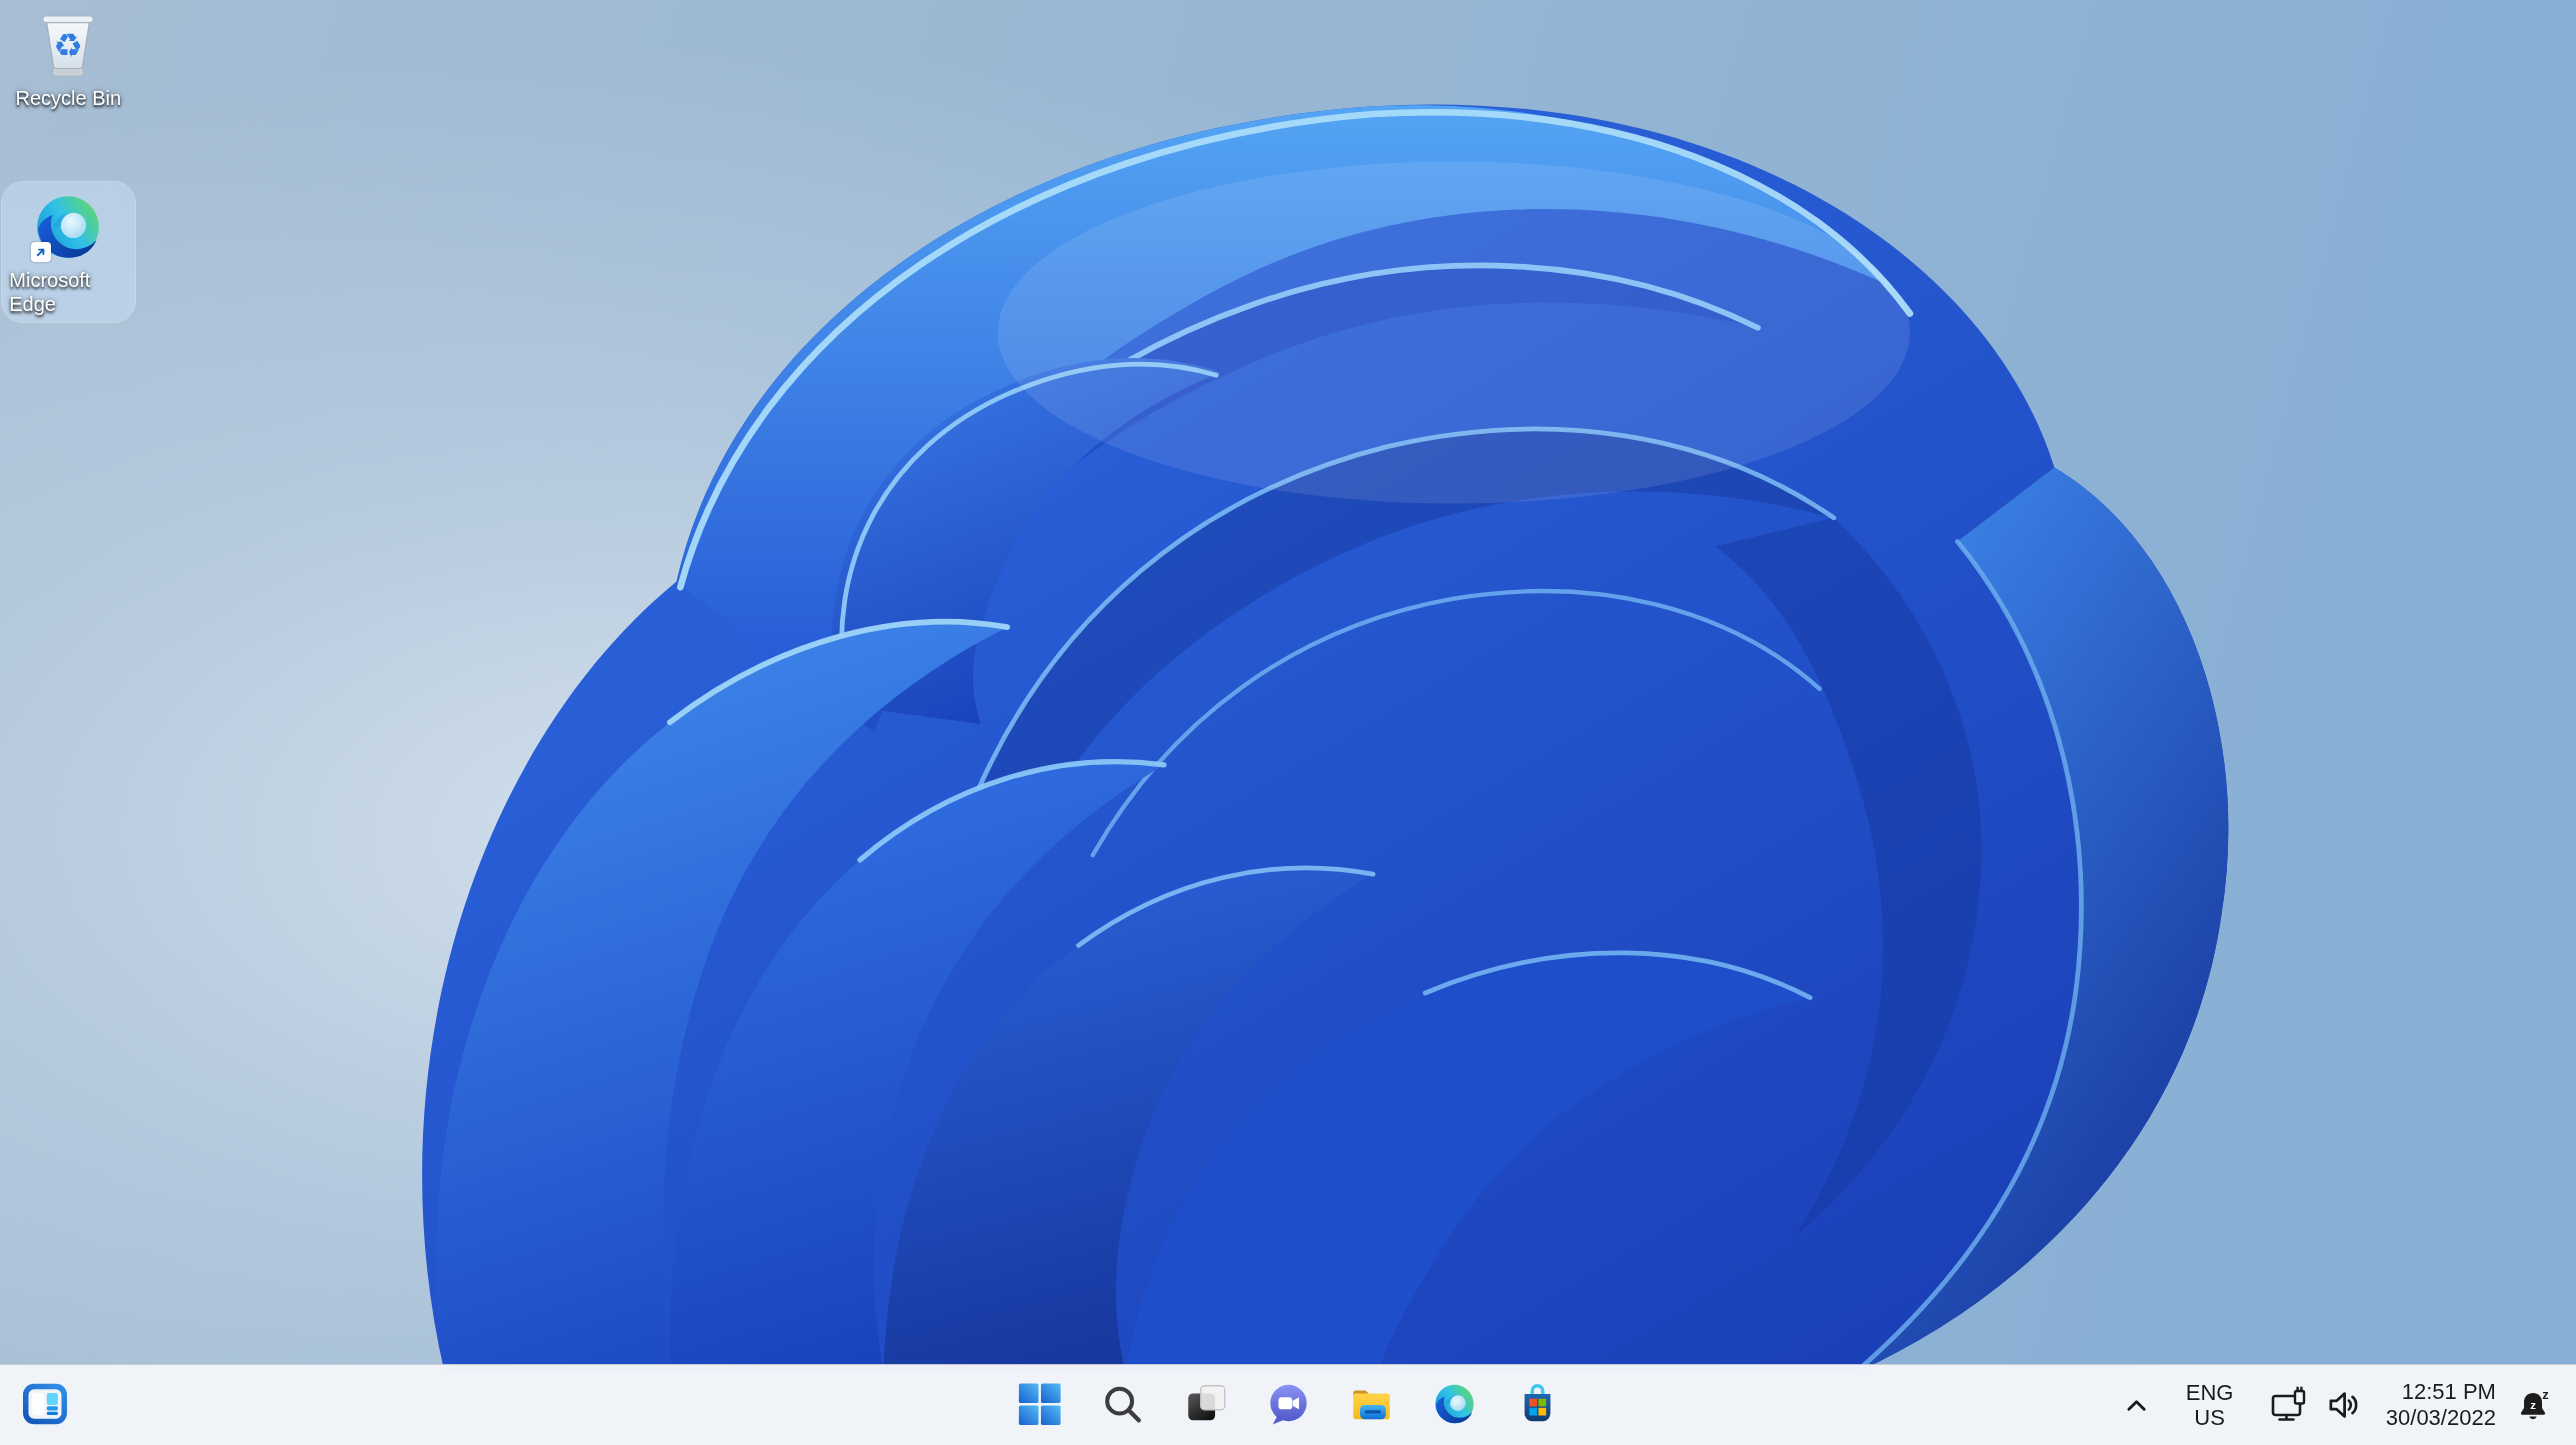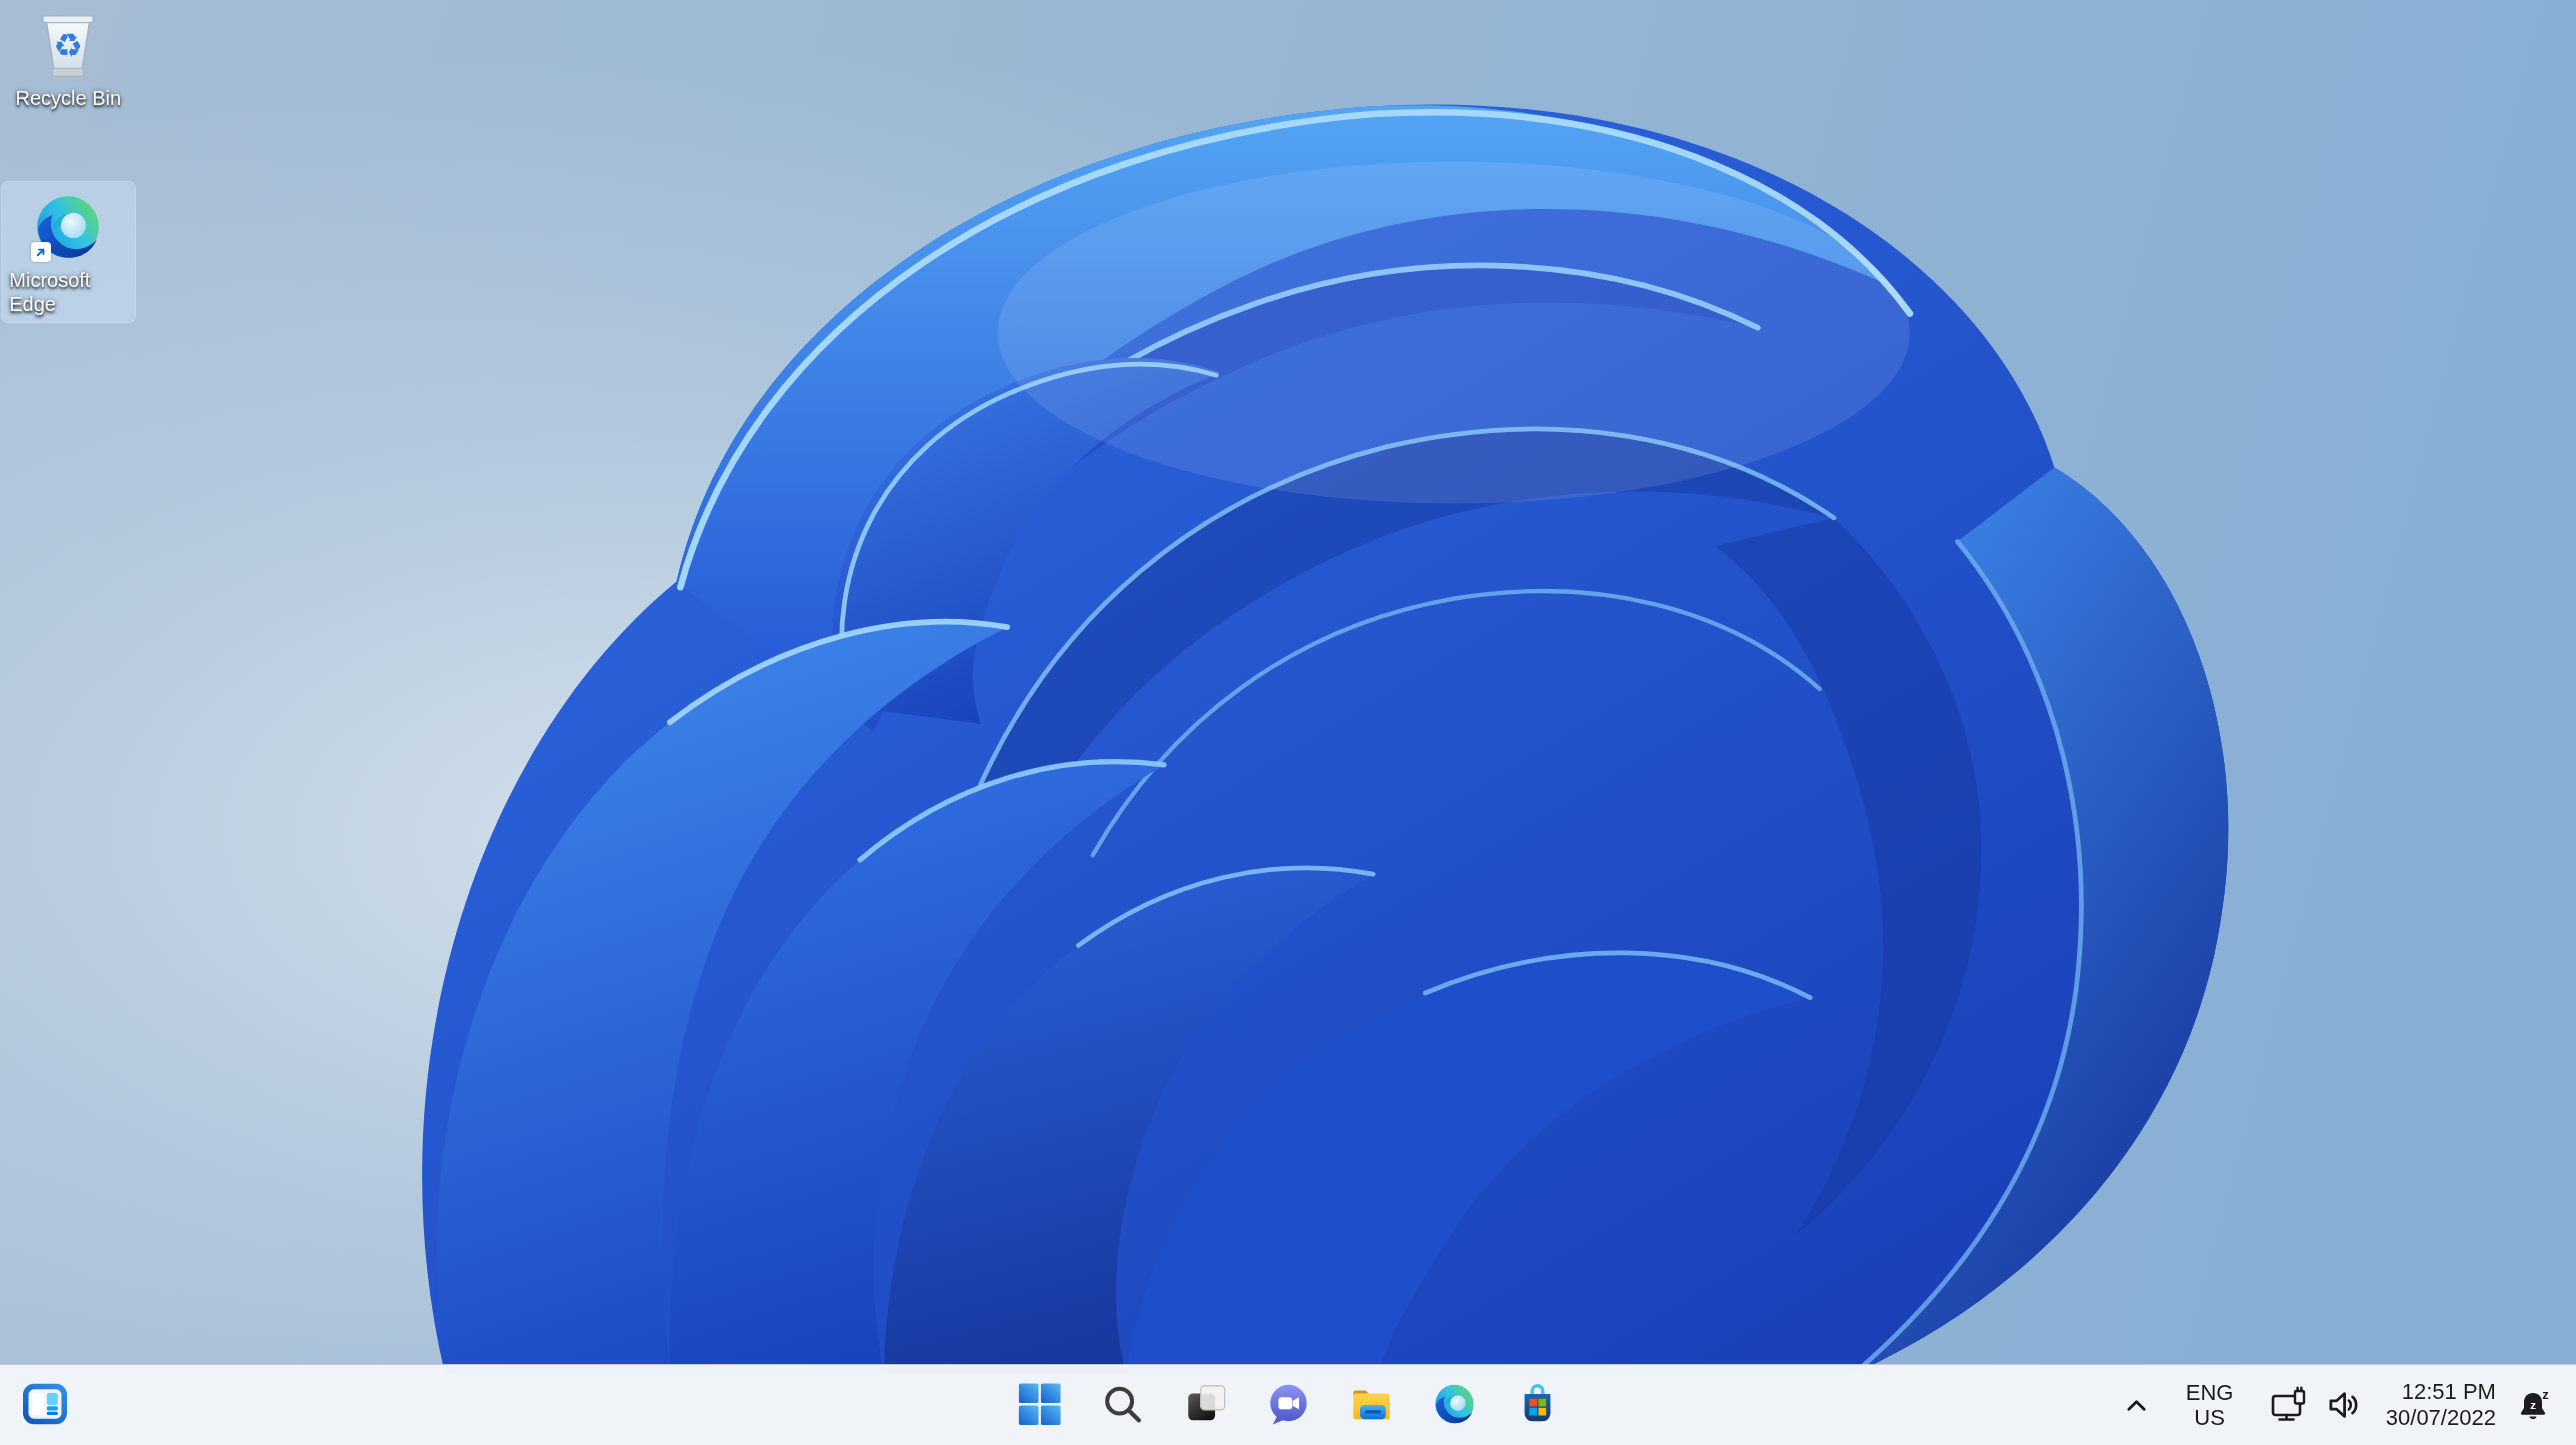--- a/index.html
+++ b/index.html
@@ -16,21 +16,21 @@
     position:absolute;width:129px;display:flex;flex-direction:column;
     align-items:center;gap:4.8px;border-radius:5.7px;padding:7.6px 1.9px 5.7px 1.9px;
     z-index:2;cursor:default;
   }
   .desktop-icon .glyph{width:74px;height:74px;position:relative;}
   .desktop-icon .label{
     font-size:20px;line-height:24px;color:#ffffff;
     text-shadow:0 1.9px 2.9px rgba(0,0,0,.85),0 0 5.7px rgba(0,0,0,.45);
     max-width:118px;
   }
-  .desktop-icon.selected{background:rgba(205,227,248,.45);outline:1px solid rgba(255,255,255,.35);}
+  .desktop-icon.selected{background:rgba(205,227,248,.45);outline:1px solid rgba(255,255,255,.35);border-radius:21px;}
   #icon-recycle{left:1.9px;top:0px;}
   #icon-edge{left:1.9px;top:182px;}
   .shortcut-badge{
     position:absolute;left:0px;bottom:1.9px;width:20px;height:20px;border-radius:3.8px;
     background:#ffffff;box-shadow:0 0 1.9px rgba(0,0,0,.45);display:flex;align-items:center;justify-content:center;
   }
   
   .taskbar{
     position:absolute;left:0;right:0;bottom:0;height:80px;
     background:rgba(242,245,249,.98);
@@ -361,21 +361,21 @@
         <path d="M23.5,13.8 c2.5,1.9 2.5,6.5 0,8.4" fill="none" stroke="#1b1b1b" stroke-width="2.5" stroke-linecap="round"></path>
         <path d="M27,10.3 c4.6,3.6 4.6,11.8 0,15.4" fill="none" stroke="#1b1b1b" stroke-width="2.5" stroke-linecap="round"></path>
       </svg>
     </div>
 
     <div class="gap-d"></div>
 
     <div class="tray-item clock">
       <div style="text-align:right">
         <div>12:51 PM</div>
-        <div>30/07/2022</div>
+        <div>30/03/2022</div>
       </div>
     </div>
 
     <div class="gap-e"></div>
 
     <div class="tray-item" style="width:42px">
       <svg viewBox="0 0 36 34" width="36" height="34">
         <path d="M17,5 c-5.4,0 -9,3.9 -9,9.2 v5.8 L5.2,24.5 a1.4,1.4 0 0 0 1.1,2.3 h21.4 a1.4,1.4 0 0 0 1.1,-2.3 L26,20 v-5.8 C26,8.9 22.4,5 17,5 Z" fill="#1c1c1c"></path>
         <path d="M13.3,28.5 a3.9,3.9 0 0 0 7.4,0 Z" fill="#1c1c1c"></path>
         <text x="17" y="20.5" font-size="11.5" font-weight="bold" text-anchor="middle" fill="#ffffff" font-family="'Liberation Sans',sans-serif">z</text>

